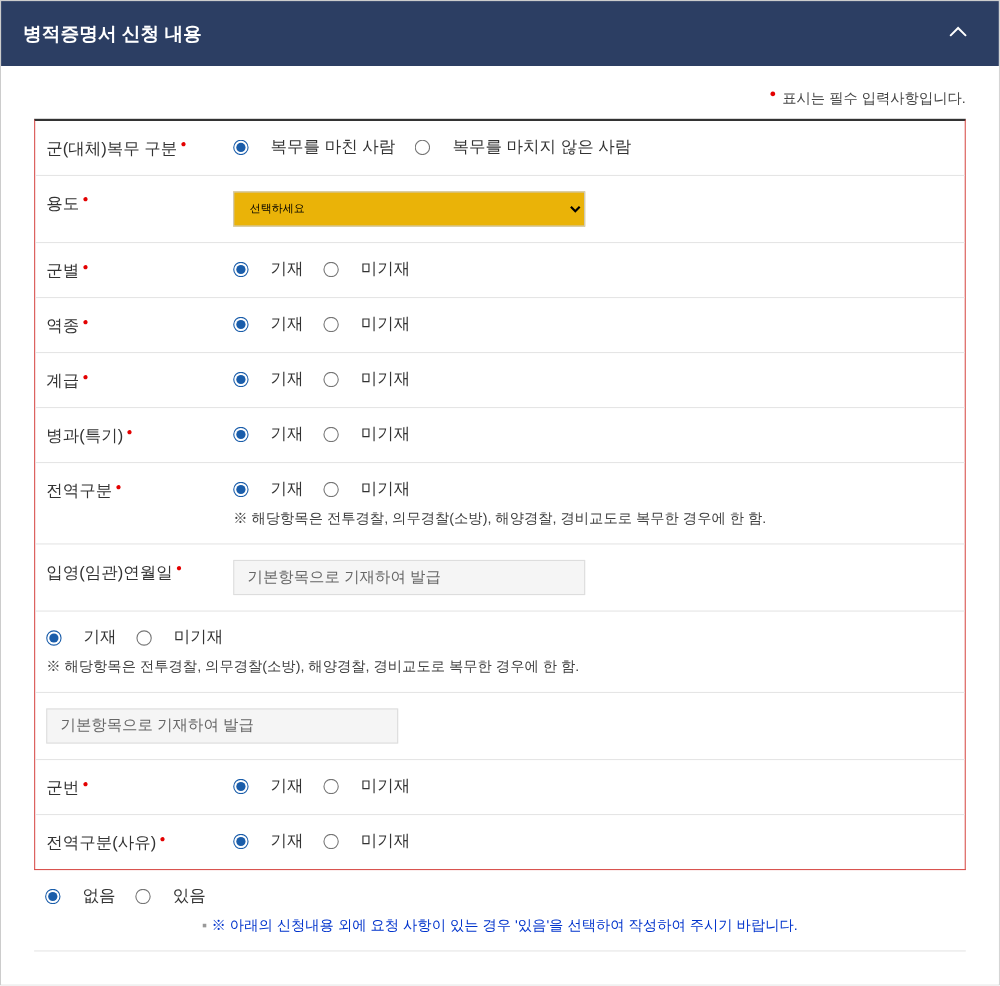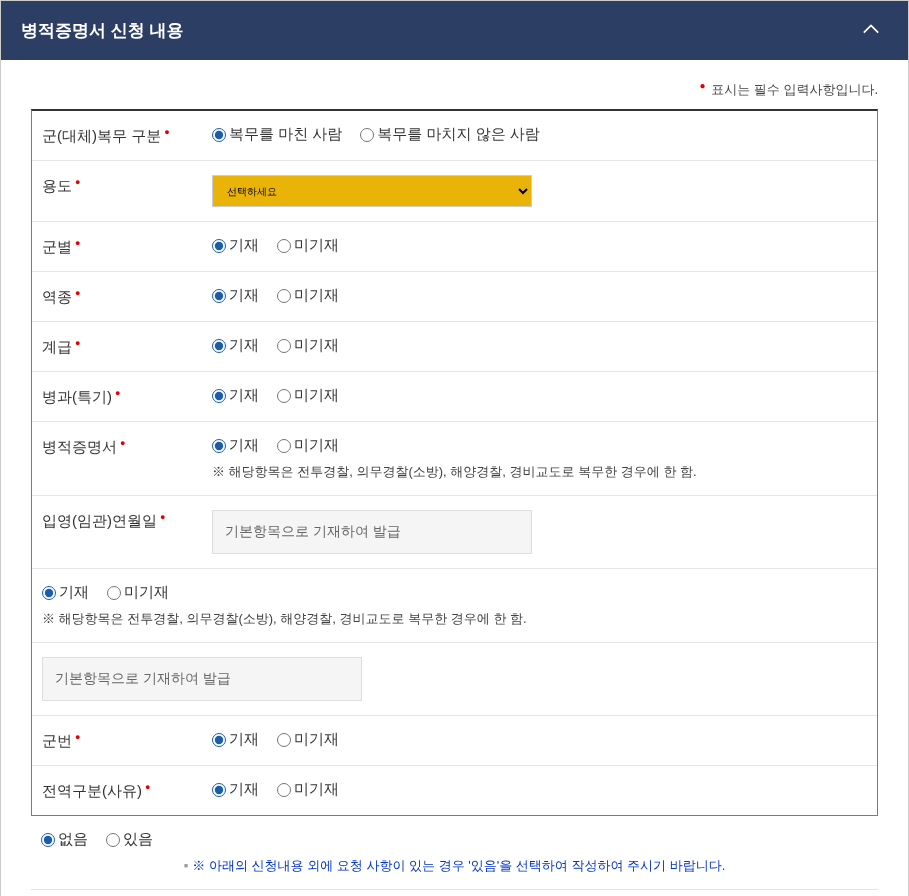--- a/index.html
+++ b/index.html
@@ -86,21 +86,21 @@
       flex: 1;
     }
     .radio-group {
       display: flex;
       gap: 18px;
       align-items: center;
     }
     .radio-option {
       display: flex;
       align-items: center;
-      gap: 3px;
+      gap: 20px;
     }
     .radio-option input[type="radio"] {
       width: 14px;
       height: 14px;
       cursor: pointer;
       accent-color: #1a5daa;
     }
     .radio-option label {
       font-size: 15px;
       color: #333;
@@ -130,21 +130,21 @@
       height: 32px;
       cursor: pointer;
     }
     .readonly-box {
       background: #f5f5f5;
       border: 1px solid #ddd;
       padding: 6px 12px;
       width: 320px;
       color: #666;
       font-size: 14px;
-      height: 44px;
+      height: 32px;
       display: flex;
       align-items: center;
     }
     .outer-row {
       display: flex;
       align-items: flex-start;
       padding: 14px 10px;
       border-bottom: 1px solid #e5e5e5;
     }
   </style>
@@ -265,21 +265,21 @@
             <div class="radio-option">
               <input type="radio" name="spec" style="">
               <label>미기재</label>
             </div>
           </div>
         </div>
       </div>
 
       <div class="form-row">
         <div class="form-label">
-          <span>병적증명서</span><span class="req">●</span>
+          <span>전역구분</span><span class="req">●</span>
         </div>
         <div class="form-control">
           <div class="radio-group">
             <div class="radio-option">
               <input type="radio" name="sfield" checked="" style="">
               <label>기재</label>
             </div>
             <div class="radio-option">
               <input type="radio" name="sfield" style="">
               <label>미기재</label>

